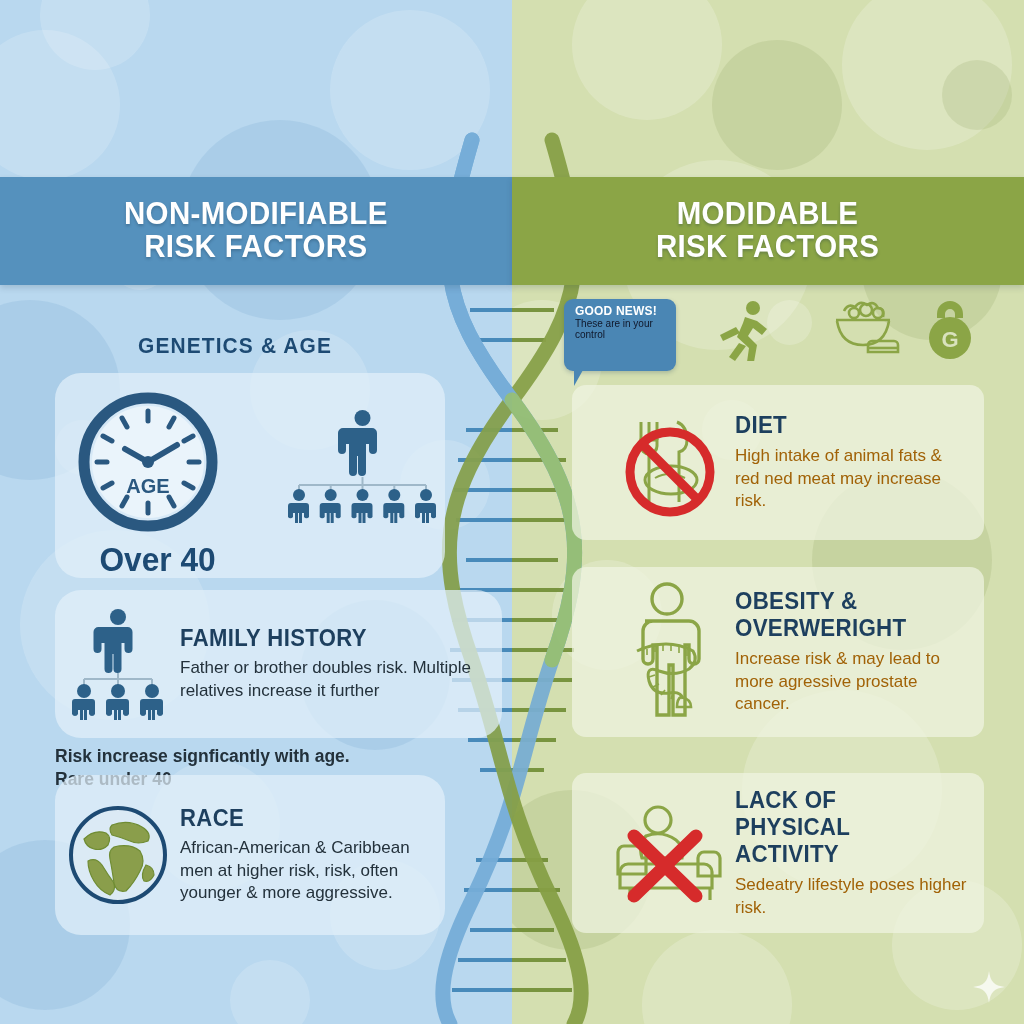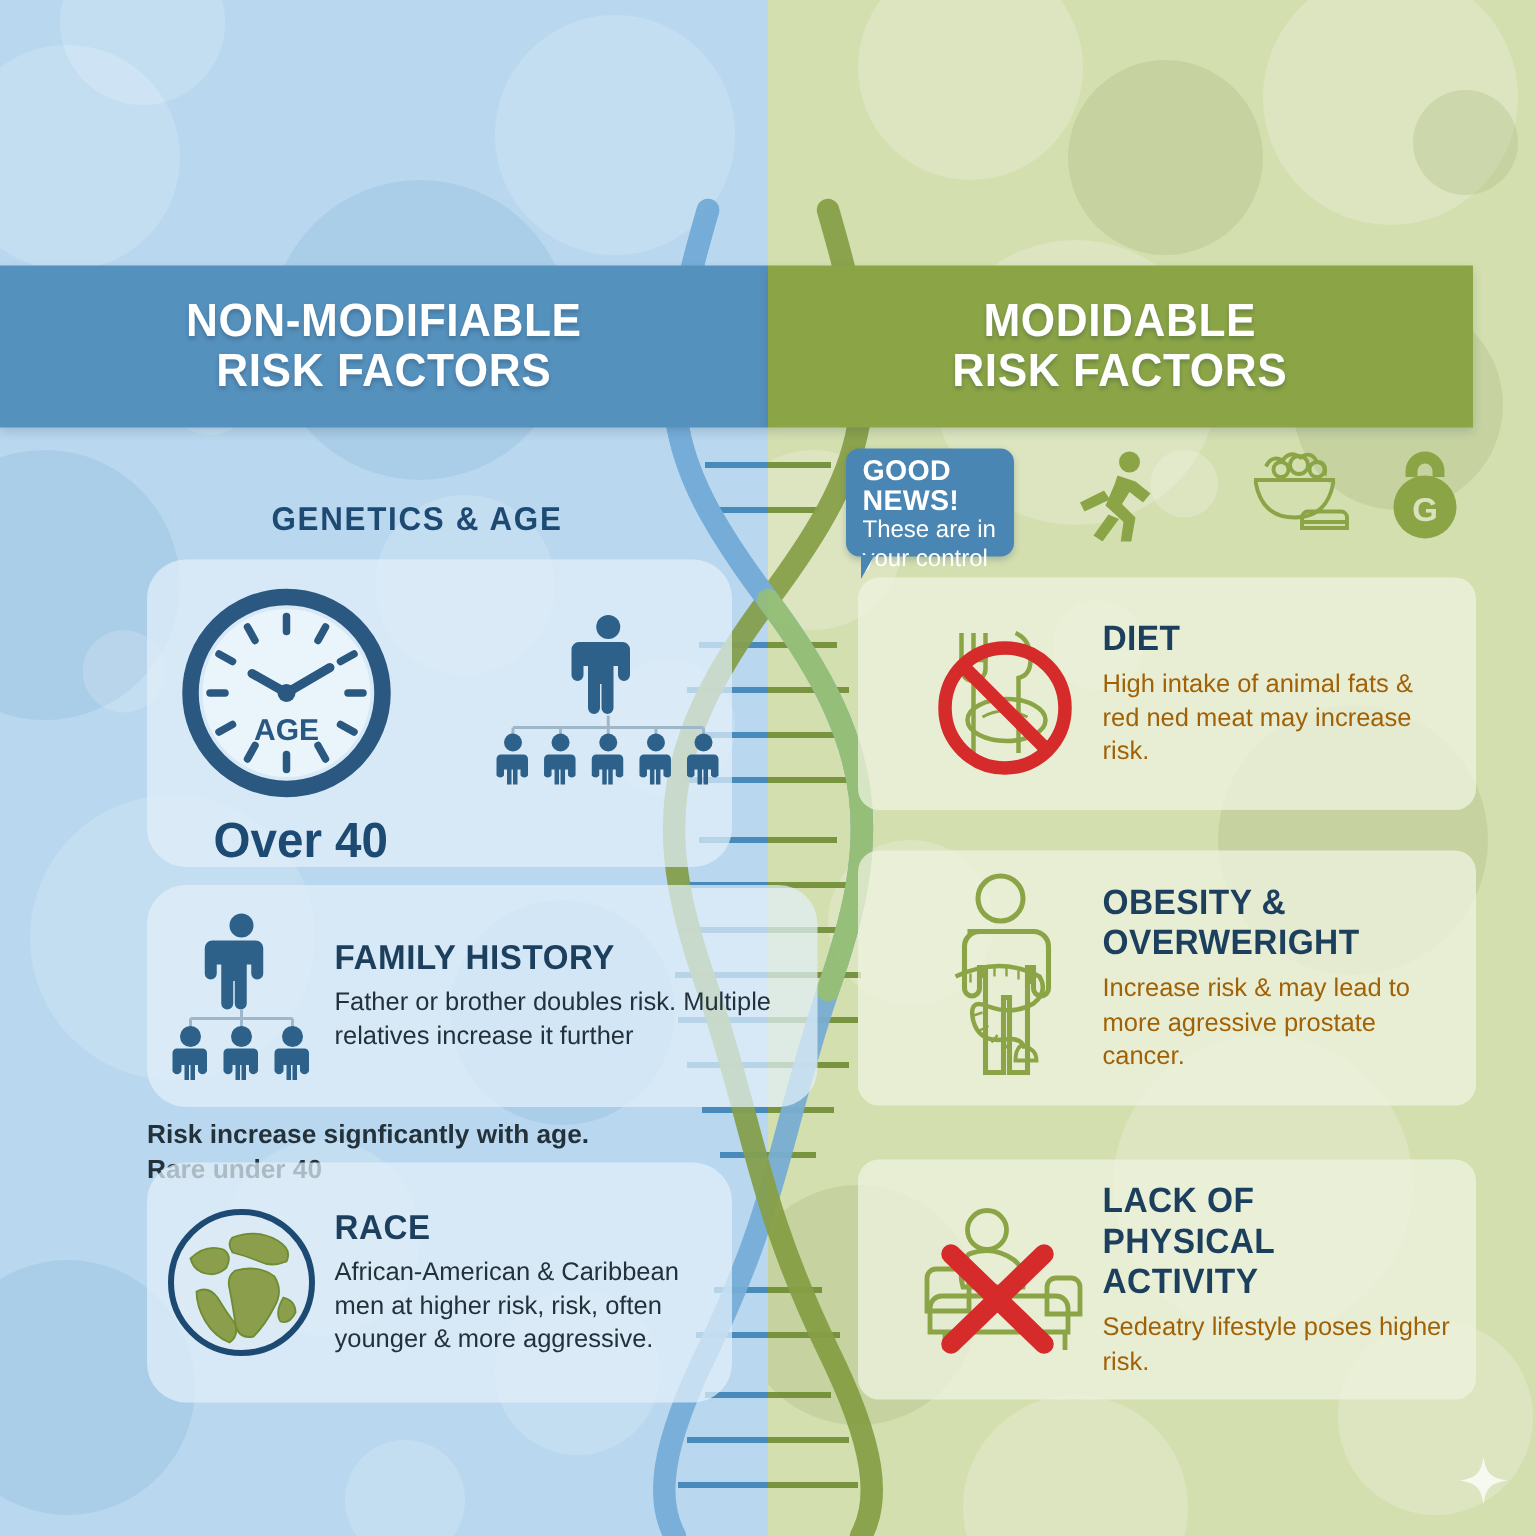--- a/index.html
+++ b/index.html
@@ -39,33 +39,33 @@
   .ttl .t-blue  { color:#1d4a73; }
   .ttl .t-green { color:#79933b; }
 
   
   .band {
     position:absolute; top:177px; height:108px;
     display:flex; align-items:center; justify-content:center;
     box-shadow:0 3px 6px rgba(30,55,80,0.17);
   }
   #band-left  { left:0;   width:512px; background:#5591bd; }
-  #band-right { left:512px; width:470px; background:#8ba546; }
+  #band-right { left:512px; width:512px; background:#8ba546; }
   .band h2 {
     color:#ffffff; font-size:31px; font-weight:bold; line-height:1.06;
     text-align:center; letter-spacing:0.4px;
     text-shadow:0 2px 3px rgba(20,45,70,0.28);
     transform:scaleX(0.95);
   }
 
   
   #dna { position:absolute; left:432px; top:0; width:160px; height:1024px; }
 
   
-  #col-left { position:absolute; left:0; top:285px; width:512px; height:739px;margin-left:43px; }
+  #col-left { position:absolute; left:0; top:285px; width:512px; height:739px; }
 
   #genetics-heading {
     position:absolute; left:0; top:48px; width:470px;
     text-align:center; color:#1d4a73;
     font-size:22px; font-weight:bold; letter-spacing:1.2px;
     transform:scaleX(0.95);
   }
 
   .card-l {
     position:absolute; left:55px;
@@ -101,22 +101,22 @@
   .row-l p { color:#23313b; font-size:17px; line-height:1.33; }
 
   
   #col-right { position:absolute; left:512px; top:285px; width:512px; height:739px; }
 
   #good-news {
     position:absolute; left:52px; top:14px; width:112px; height:72px;
     background:#4a86b4; border-radius:9px; padding:6px 9px 0 11px;
     box-shadow:0 2px 4px rgba(40,70,95,0.25);
   }
-  #good-news .gn-ttl { color:#ffffff; font-size:19px; font-weight:bold; letter-spacing:0.2px; line-height:1.05; }
-  #good-news .gn-sub { color:#ffffff; font-size:16px; line-height:1.18; }
+  #good-news .gn-ttl { color:#ffffff; font-size:12px; font-weight:bold; letter-spacing:0.2px; line-height:1.05; }
+  #good-news .gn-sub { color:#0f172a; font-size:10px; line-height:1.18; }
   #good-news:after {
     content:""; position:absolute; left:10px; bottom:-15px;
     border-left:9px solid #4a86b4; border-bottom:16px solid transparent;
   }
 
   #hdr-icons { position:absolute; left:200px; top:10px; width:300px; height:75px; }
   .hdr-ico { position:absolute; }
 
   .card-r {
     position:absolute; left:60px; width:412px;

